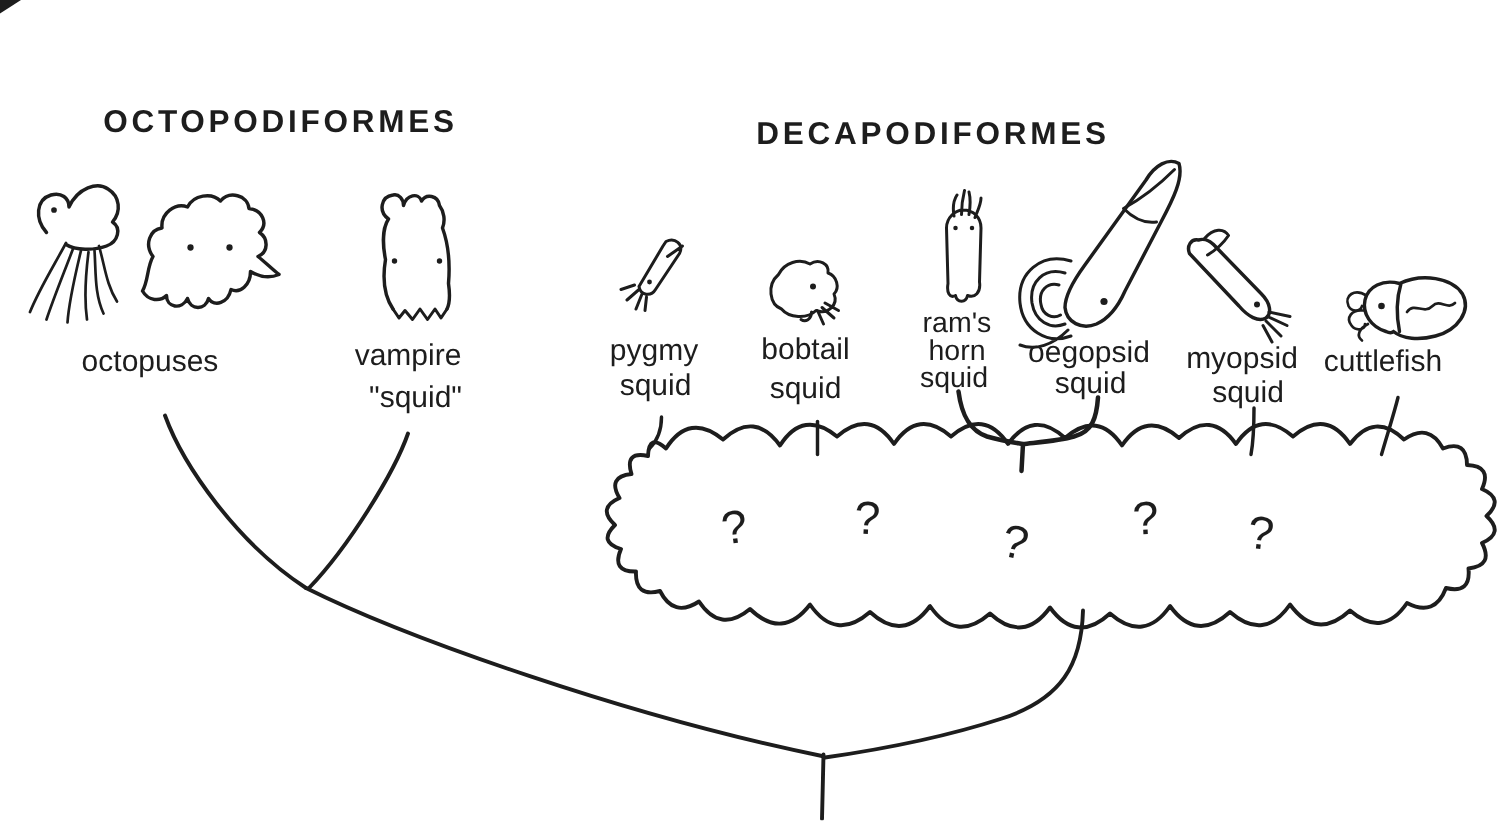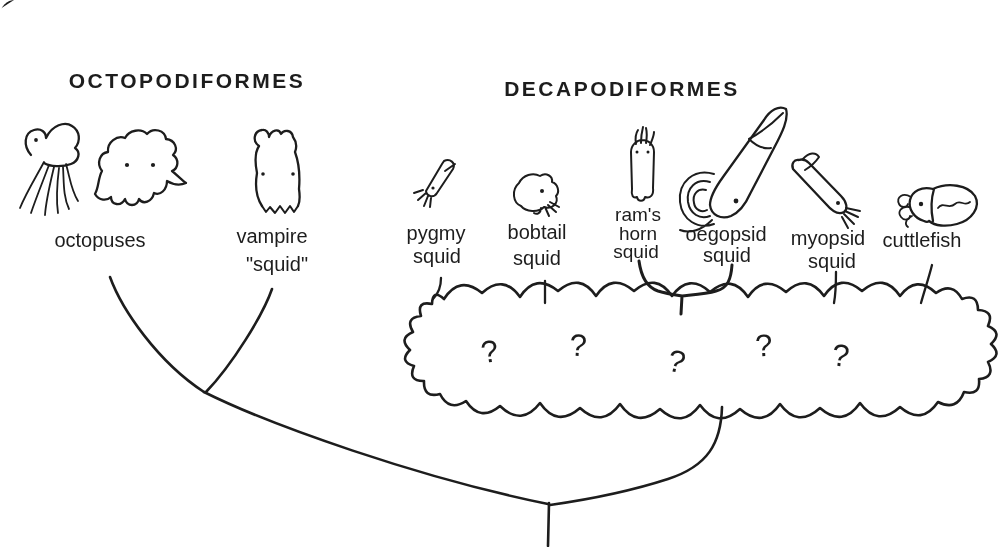--- a/index.html
+++ b/index.html
@@ -1,16 +1,16 @@
 <!DOCTYPE html>
 <html style="--ink: #1d1d1d;"><head>
 <meta charset="utf-8">
 <style>
   html,body{margin:0;padding:0;background:#fff;}
-  .stage{position:relative;width:1000px;height:547px;background:#fff;overflow:hidden;border-radius:15px;}
+  .stage{position:relative;width:1000px;height:547px;background:#fff;overflow:hidden;}
   svg{display:block;}
   .ink{stroke:var(--ink,#1d1d1d);fill:none;stroke-linecap:round;stroke-linejoin:round;}
   .w18{stroke-width:1.8;} .w2{stroke-width:2;} .w23{stroke-width:2.3;}
   .w26{stroke-width:2.6;} .w3{stroke-width:3;}
   .dot{fill:var(--ink,#1d1d1d);stroke:none;}
   text{fill:var(--ink,#1d1d1d);font-family:"Liberation Sans","DejaVu Sans",sans-serif;}
   .title{font-size:21px;letter-spacing:2.5px;font-weight:bold;}
   .lbl{font-size:20px;}
   .lbl-s{font-size:19px;}
   .qmark{font-size:31px;}

